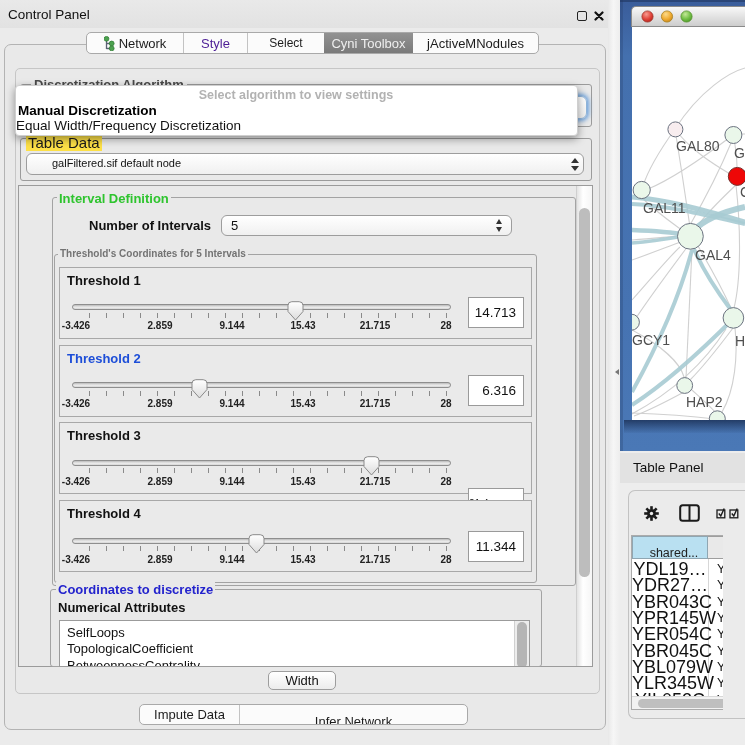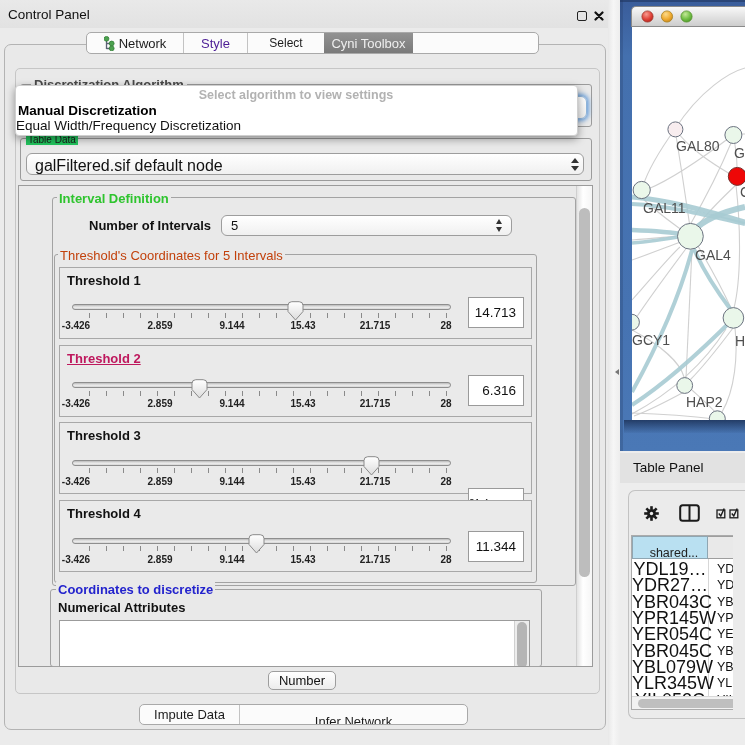--- a/index.html
+++ b/index.html
@@ -28,53 +28,54 @@
       <path d="M2.5,4 L2.5,13 M2.5,7.5 H7 M2.5,12.5 H7" stroke="#5a6273" stroke-width="1.3" fill="none"></path>
       <circle cx="2.5" cy="2.8" r="2.4" fill="#4ca24f" stroke="#2e7d32" stroke-width="0.8"></circle>
       <circle cx="7.7" cy="7.5" r="2.4" fill="#4ca24f" stroke="#2e7d32" stroke-width="0.8"></circle>
       <circle cx="7.7" cy="12.4" r="2.4" fill="#4ca24f" stroke="#2e7d32" stroke-width="0.8"></circle>
     </svg>
     <span style="font-size:13px;color:#1c1c1c;">Network</span>
   </div>
   <div style="width:64px;height:100%;display:flex;align-items:center;justify-content:center;border-right:1px solid #c3c3c3;box-sizing:border-box;font-size:13px;color:#4c1d95;">Style</div>
   <div style="width:76px;height:100%;display:flex;align-items:center;justify-content:center;box-sizing:border-box;font-size:12px;color:#1c1c1c;">Select</div>
   <div style="width:89px;height:100%;display:flex;align-items:center;justify-content:center;background:linear-gradient(#929292,#7a7a7a);font-size:13px;color:#efefef;">Cyni Toolbox</div>
+  <div style="flex:1;height:100%;display:flex;align-items:center;justify-content:center;font-size:13px;color:#1c1c1c;">jActiveMNodules</div>
 </div>
 
 <div class="abs" style="left:15px;top:68px;width:585px;height:626px;background:#e9e9e9;border:1px solid #c6c6c6;border-radius:5px;box-sizing:border-box;"></div>
 
 <div class="abs" style="left:20px;top:84px;width:572px;height:43px;border:1px solid #9b9b9b;border-radius:3px;box-sizing:border-box;"></div>
 <div class="abs txt" style="left:31px;top:77px;font-size:13px;font-weight:bold;color:#4a4a4a;background:#e9e9e9;padding:0 3px;">Discretization Algorithm</div>
 
 <div class="abs" style="left:555px;top:96px;width:32px;height:23px;background:linear-gradient(#fff,#eee);border:1px solid #8fb4d9;border-radius:6px;box-shadow:0 0 4px 2px rgba(86,148,217,.85);box-sizing:border-box;"></div>
 
 <div class="abs" style="left:20px;top:138px;width:572px;height:43px;border:1px solid #9b9b9b;border-radius:3px;box-sizing:border-box;"></div>
-<div class="abs txt" style="left:26px;top:134px;font-size:10px;color:#1a1a1a;background:#22c55e;padding:0 2px;">Table Data</div>
+<div class="abs txt" style="left:26px;top:134px;font-size:15px;color:#1a1a1a;background:#fde047;padding:0 2px;">Table Data</div>
 <div class="abs" style="left:26px;top:153px;width:558px;height:22px;background:linear-gradient(#ffffff,#f0f0f0);border:1px solid #9d9d9d;border-radius:6px;box-sizing:border-box;"></div>
-<div class="abs txt" style="left:35px;top:157px;font-size:16px;color:#111;">galFiltered.sif default node</div>
+<div class="abs txt" style="left:52px;top:157px;font-size:11px;color:#111;">galFiltered.sif default node</div>
 <div class="abs" style="left:571px;top:158px;width:0;height:0;border-left:4px solid transparent;border-right:4px solid transparent;border-bottom:5px solid #333;"></div>
 <div class="abs" style="left:571px;top:166px;width:0;height:0;border-left:4px solid transparent;border-right:4px solid transparent;border-top:5px solid #333;"></div>
 
 <div class="abs" style="left:18px;top:185px;width:575px;height:482px;border:1px solid #9b9b9b;box-sizing:border-box;background:#e9e9e9;overflow:hidden;">
 
   <div class="abs" style="right:0;top:0;width:15px;height:100%;background:linear-gradient(90deg,#e3e3e3,#ffffff 40%,#f5f5f5);border-left:1px solid #cfcfcf;"></div>
   <div class="abs" style="right:2px;top:22px;width:11px;height:369px;background:#bdbdbd;border-radius:6px;"></div>
 </div>
 
 <div class="abs" style="left:52px;top:197px;width:524px;height:389px;border:1px solid #a3a3a3;border-radius:3px;box-sizing:border-box;"></div>
 <div class="abs txt" style="left:57px;top:191px;font-size:13px;font-weight:bold;color:#2ec42e;background:#e9e9e9;padding:0 2px;">Interval Definition</div>
 
 <div class="abs txt" style="left:89px;top:218px;font-size:13px;font-weight:bold;color:#111;">Number of Intervals</div>
 <div class="abs" style="left:221px;top:215px;width:291px;height:21px;background:linear-gradient(#ffffff,#f0f0f0);border:1px solid #9d9d9d;border-radius:6px;box-sizing:border-box;"></div>
 <div class="abs txt" style="left:231px;top:218px;font-size:13px;color:#111;">5</div>
 <div class="abs" style="left:496px;top:219px;width:0;height:0;border-left:3.5px solid transparent;border-right:3.5px solid transparent;border-bottom:5px solid #333;"></div>
 <div class="abs" style="left:496px;top:227px;width:0;height:0;border-left:3.5px solid transparent;border-right:3.5px solid transparent;border-top:5px solid #333;"></div>
 
 <div class="abs" style="left:54px;top:254px;width:483px;height:329px;border:1px solid #a3a3a3;border-radius:3px;box-sizing:border-box;"></div>
-<div class="abs txt" style="left:58px;top:248px;font-size:13px;font-weight:normal;color:#c2410c;background:#e9e9e9;padding:0 2px;">Threshold's Coordinates for 5 Intervals</div>
+<div class="abs txt" style="left:58px;top:248px;font-size:10px;font-weight:bold;color:#737373;background:#e9e9e9;padding:0 2px;">Threshold's Coordinates for 5 Intervals</div>
 
 <div class="abs" style="left:58.5px;top:266.5px;width:473.5px;height:72px;border:1px solid #a8a8a8;background:#eaeaea;box-sizing:border-box;"></div>
 <div class="abs txt" style="left:67px;top:272.5px;font-size:13px;font-weight:bold;color:#111;">Threshold 1</div>
 <div class="abs" style="left:72px;top:304.0px;width:379px;height:6px;border:1px solid #8e8e8e;border-radius:3px;background:linear-gradient(#b9b9b9,#ededed 55%,#d6d6d6);box-sizing:border-box;"></div>
 <div class="abs" style="left:89px;top:312.5px;width:358px;height:5px;background:repeating-linear-gradient(90deg,#8a8a8a 0,#8a8a8a 1px,transparent 1px,transparent 17px);"></div>
 <div class="abs txt" style="left:76px;top:320.0px;transform:translateX(-50%);font-size:10px;font-weight:bold;color:#222;">-3.426</div>
 <div class="abs txt" style="left:160px;top:320.0px;transform:translateX(-50%);font-size:10px;font-weight:bold;color:#222;">2.859</div>
 <div class="abs txt" style="left:232px;top:320.0px;transform:translateX(-50%);font-size:10px;font-weight:bold;color:#222;">9.144</div>
 <div class="abs txt" style="left:303px;top:320.0px;transform:translateX(-50%);font-size:10px;font-weight:bold;color:#222;">15.43</div>
 <div class="abs txt" style="left:375px;top:320.0px;transform:translateX(-50%);font-size:10px;font-weight:bold;color:#222;">21.715</div>
@@ -83,21 +84,21 @@
     <defs>
       <linearGradient id="thg0" x1="0" y1="0" x2="0" y2="1">
       <stop offset="0" stop-color="#ffffff"></stop>
         <stop offset="1" stop-color="#dcdcdc"></stop>
       </linearGradient>
     </defs>
     <path d="M1,4.5 A3.8,3.8 0 0 1 4.8,0.7 L12.2,0.7 A3.8,3.8 0 0 1 16,4.5 L16,10.5 L8.5,19 L1,10.5 Z" fill="url(#thg0)" stroke="#8a8a8a" stroke-width="1"></path>
   </svg>
 <div class="abs" style="left:468px;top:297.0px;width:56px;height:31px;background:#fff;border:1px solid #9a9a9a;box-sizing:border-box;text-align:right;font-size:13.5px;color:#111;line-height:29px;padding-right:7px;">14.713</div>
 <div class="abs" style="left:58.5px;top:344.5px;width:473.5px;height:72px;border:1px solid #a8a8a8;background:#eaeaea;box-sizing:border-box;"></div>
-<div class="abs txt" style="left:67px;top:350.5px;font-size:13px;font-weight:bold;color:#be185d;text-decoration:underline;">Threshold 2</div>
+<div class="abs txt" style="left:67px;top:350.5px;font-size:13px;font-weight:bold;color:#1d4ed8;">Threshold 2</div>
 <div class="abs" style="left:72px;top:382.0px;width:379px;height:6px;border:1px solid #8e8e8e;border-radius:3px;background:linear-gradient(#b9b9b9,#ededed 55%,#d6d6d6);box-sizing:border-box;"></div>
 <div class="abs" style="left:89px;top:390.5px;width:358px;height:5px;background:repeating-linear-gradient(90deg,#8a8a8a 0,#8a8a8a 1px,transparent 1px,transparent 17px);"></div>
 <div class="abs txt" style="left:76px;top:398.0px;transform:translateX(-50%);font-size:10px;font-weight:bold;color:#222;">-3.426</div>
 <div class="abs txt" style="left:160px;top:398.0px;transform:translateX(-50%);font-size:10px;font-weight:bold;color:#222;">2.859</div>
 <div class="abs txt" style="left:232px;top:398.0px;transform:translateX(-50%);font-size:10px;font-weight:bold;color:#222;">9.144</div>
 <div class="abs txt" style="left:303px;top:398.0px;transform:translateX(-50%);font-size:10px;font-weight:bold;color:#222;">15.43</div>
 <div class="abs txt" style="left:375px;top:398.0px;transform:translateX(-50%);font-size:10px;font-weight:bold;color:#222;">21.715</div>
 <div class="abs txt" style="left:446px;top:398.0px;transform:translateX(-50%);font-size:10px;font-weight:bold;color:#222;">28</div>
 <svg class="abs" style="left:191px;top:378.5px;" width="17" height="20" viewBox="0 0 17 20">
     <defs>
@@ -147,25 +148,26 @@
       </linearGradient>
     </defs>
     <path d="M1,4.5 A3.8,3.8 0 0 1 4.8,0.7 L12.2,0.7 A3.8,3.8 0 0 1 16,4.5 L16,10.5 L8.5,19 L1,10.5 Z" fill="url(#thg3)" stroke="#8a8a8a" stroke-width="1"></path>
   </svg>
 <div class="abs" style="left:468px;top:530.5px;width:56px;height:31px;background:#fff;border:1px solid #9a9a9a;box-sizing:border-box;text-align:right;font-size:13.5px;color:#111;line-height:29px;padding-right:7px;">11.344</div>
 
 <div class="abs" style="left:50px;top:589px;width:492px;height:78px;border:1px solid #a3a3a3;border-radius:3px;box-sizing:border-box;"></div>
 <div class="abs txt" style="left:56px;top:582px;font-size:13px;font-weight:bold;color:#2323cd;background:#e9e9e9;padding:0 2px;">Coordinates to discretize</div>
 <div class="abs txt" style="left:58px;top:600px;font-size:13px;font-weight:bold;color:#111;">Numerical Attributes</div>
 <div class="abs" style="left:59px;top:620px;width:471px;height:47px;background:#fff;border:1px solid #9b9b9b;box-sizing:border-box;overflow:hidden;">
+  <div style="position:absolute;left:7px;top:3.5px;font-size:13px;color:#111;line-height:16.5px;">SelfLoops<br>TopologicalCoefficient<br>BetweennessCentrality</div>
   <div style="position:absolute;right:0;top:0;width:14px;height:100%;background:#ededed;border-left:1px solid #d0d0d0;"></div>
   <div style="position:absolute;right:2px;top:1px;width:10px;height:46px;background:#b5b5b5;border-radius:5px;"></div>
 </div>
 
-<div class="abs" style="left:268px;top:671px;width:68px;height:19px;background:linear-gradient(#ffffff,#ececec);border:1px solid #9d9d9d;border-radius:5px;box-sizing:border-box;text-align:center;font-size:13px;color:#111;line-height:17px;">Number</div>
+<div class="abs" style="left:268px;top:671px;width:68px;height:19px;background:linear-gradient(#ffffff,#ececec);border:1px solid #9d9d9d;border-radius:5px;box-sizing:border-box;text-align:center;font-size:13px;color:#111;line-height:17px;">Width</div>
 
 <div class="abs" style="left:139px;top:704px;width:329px;height:21px;background:#fbfbfb;border:1px solid #a9a9a9;border-radius:5px;box-sizing:border-box;overflow:hidden;display:flex;">
   <div style="width:100px;display:flex;align-items:center;justify-content:center;border-right:1px solid #c3c3c3;box-sizing:border-box;font-size:13px;color:#1c1c1c;">Impute Data</div>
   <div style="flex:1;display:flex;align-items:center;justify-content:center;font-size:13px;color:#1c1c1c;margin-top:13px;">Infer Network</div>
 </div>
 
 <div class="abs" style="left:15px;top:85px;width:563px;height:51px;background:#fff;border:1px solid #cfcfcf;border-radius:4px;box-sizing:border-box;box-shadow:0 3px 9px rgba(0,0,0,0.4);z-index:50;"></div>
 <div class="abs txt" style="left:296px;top:88px;transform:translateX(-50%);font-size:12.5px;font-weight:bold;color:#b2b2b2;z-index:51;">Select algorithm to view settings</div>
 <div class="abs txt" style="left:18px;top:103px;font-size:13.5px;font-weight:bold;color:#000;z-index:51;">Manual Discretization</div>
 <div class="abs txt" style="left:16px;top:117.5px;font-size:13.5px;color:#111;z-index:51;">Equal Width/Frequency Discretization</div>
@@ -289,21 +291,21 @@
   <rect x="1.2" y="1.2" width="18.6" height="15.6" rx="2.5" fill="none" stroke="#1b1b1b" stroke-width="2"></rect>
   <line x1="10.5" y1="1.5" x2="10.5" y2="16.5" stroke="#1b1b1b" stroke-width="2"></line>
 </svg>
 <svg class="abs" style="left:715.5px;top:506px;" width="25" height="13" viewBox="0 0 25 13">
   <rect x="1" y="4" width="7.8" height="7.8" fill="none" stroke="#1b1b1b" stroke-width="1.3"></rect>
   <path d="M2.8,7.5 L4.8,10 L8.2,2.5" stroke="#1b1b1b" stroke-width="1.4" fill="none"></path>
   <rect x="14" y="4" width="7.8" height="7.8" fill="none" stroke="#1b1b1b" stroke-width="1.3"></rect>
   <path d="M15.8,7.5 L17.8,10 L21.2,2.5" stroke="#1b1b1b" stroke-width="1.4" fill="none"></path>
 </svg>
 
-<div class="abs" style="left:631px;top:535px;width:102px;height:175px;background:#fff;border:1px solid #ababab;border-right:none;box-sizing:border-box;overflow:hidden;">
+<div class="abs" style="left:631px;top:535px;width:92px;height:175px;background:#fff;border:1px solid #ababab;border-right:none;box-sizing:border-box;overflow:hidden;">
 
   <div style="position:absolute;left:0;top:0;width:76px;height:23px;background:#b9e0f1;border:1px solid #8fa6b2;box-sizing:border-box;text-align:center;font-size:12.5px;color:#222;line-height:33px;text-indent:8px;">shared...</div>
   <div style="position:absolute;left:76px;top:0;width:40px;height:23px;background:#e9e9e9;border-top:1px solid #9e9e9e;border-bottom:1px solid #9e9e9e;box-sizing:border-box;font-size:12.5px;color:#222;line-height:33px;padding-left:29px;">na</div>
 
   <div style="position:absolute;left:76px;top:23px;width:1px;height:140px;background:#d7d7d7;"></div>
 
   <div style="position:absolute;left:0;top:25px;width:76px;text-align:center;font-size:18px;color:#111;line-height:16.35px;">YDL19…<br>YDR27…<br>YBR043C<br>YPR145W<br>YER054C<br>YBR045C<br>YBL079W<br>YLR345W<br>YIL052C</div>
 
   <div style="position:absolute;left:85px;top:25px;width:40px;font-size:12.5px;color:#111;line-height:16.35px;">YDL1<br>YDR2<br>YBR0<br>YPR1<br>YER0<br>YBR0<br>YBL0<br>YLR3<br>YIL0</div>
 

